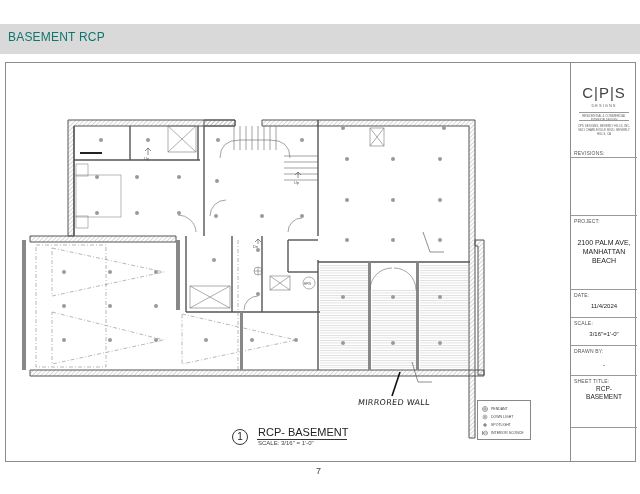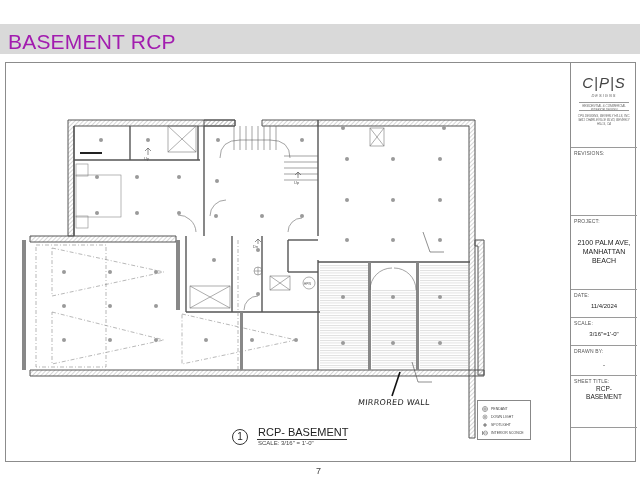--- a/index.html
+++ b/index.html
@@ -5,21 +5,21 @@
   html, body { margin: 0; padding: 0; }
   body {
     width: 640px; height: 494px; overflow: hidden; background: #ffffff;
     font-family: "Liberation Sans", sans-serif; position: relative;
   }
   .topbar {
     position: absolute; left: 0; top: 24px; width: 640px; height: 30px;
     background: #d9d9d9;
   }
   .topbar .title {
-    position: absolute; left: 8px; top: 6px; font-size: 21px; color: #a21caf;
+    position: absolute; left: 8px; top: 6px; font-size: 12px; color: #0f766e;
     letter-spacing: 0.2px;
   }
   .sheet {
     position: absolute; left: 5px; top: 62px; width: 631px; height: 400px;
     border: 1px solid #8c8c8c; background: #fff; box-sizing: border-box;
   }
   .titleblock {
     position: absolute; left: 570px; top: 62px; width: 66px; height: 400px;
     border-left: 1px solid #8c8c8c; box-sizing: border-box; font-size: 5px; color: #444;
   }
@@ -235,21 +235,21 @@
   </g>
   <g font-family="Liberation Sans, sans-serif" font-size="4" fill="#555">
     <text x="144" y="160">Up</text>
     <text x="294" y="184">Up</text>
     <text x="253" y="248">Dn</text>
     <text x="304" y="285" font-size="3">HPW</text>
   </g>
 </svg>
 
 <div class="titleblock">
-  <div class="tb-cell" style="top:0;height:86px;font-style:italic;">
+  <div class="tb-cell" style="top:10px;height:86px;">
     <div class="logo">C|P|S</div>
     <div class="logo-sub">DESIGNS</div>
     <div class="logo-line" style="top:40px;"></div>
     <div class="tiny" style="top:42px;">RESIDENTIAL &amp; COMMERCIAL INTERIOR DESIGN</div>
     <div class="logo-line" style="top:48px;"></div>
     <div class="tiny" style="top:52px;">CPS DESIGNS, BEVERLY HILLS, INC. 9461 CHARLEVILLE BLVD, BEVERLY HILLS, CA</div>
   </div>
   <div class="tb-cell" style="top:86px;height:68px;">
     <span class="tb-label">REVISIONS:</span>
   </div>

